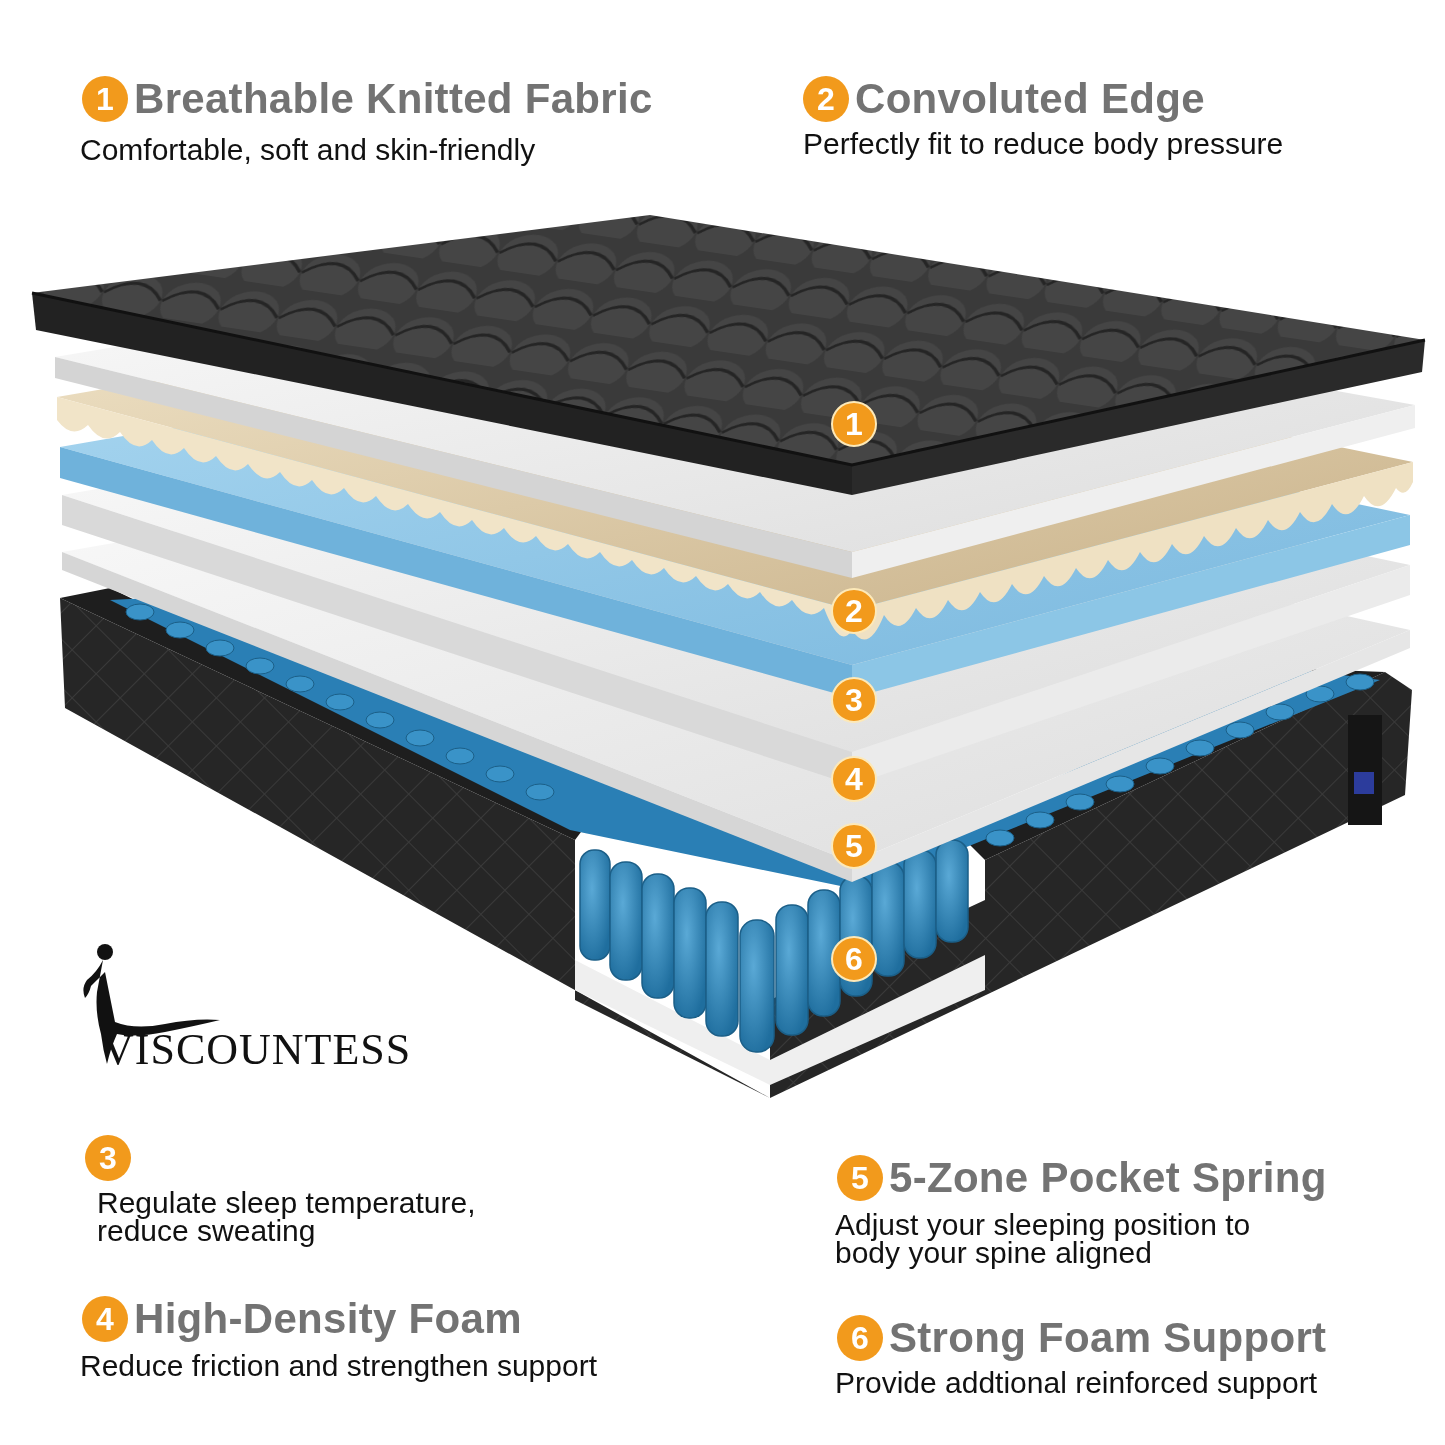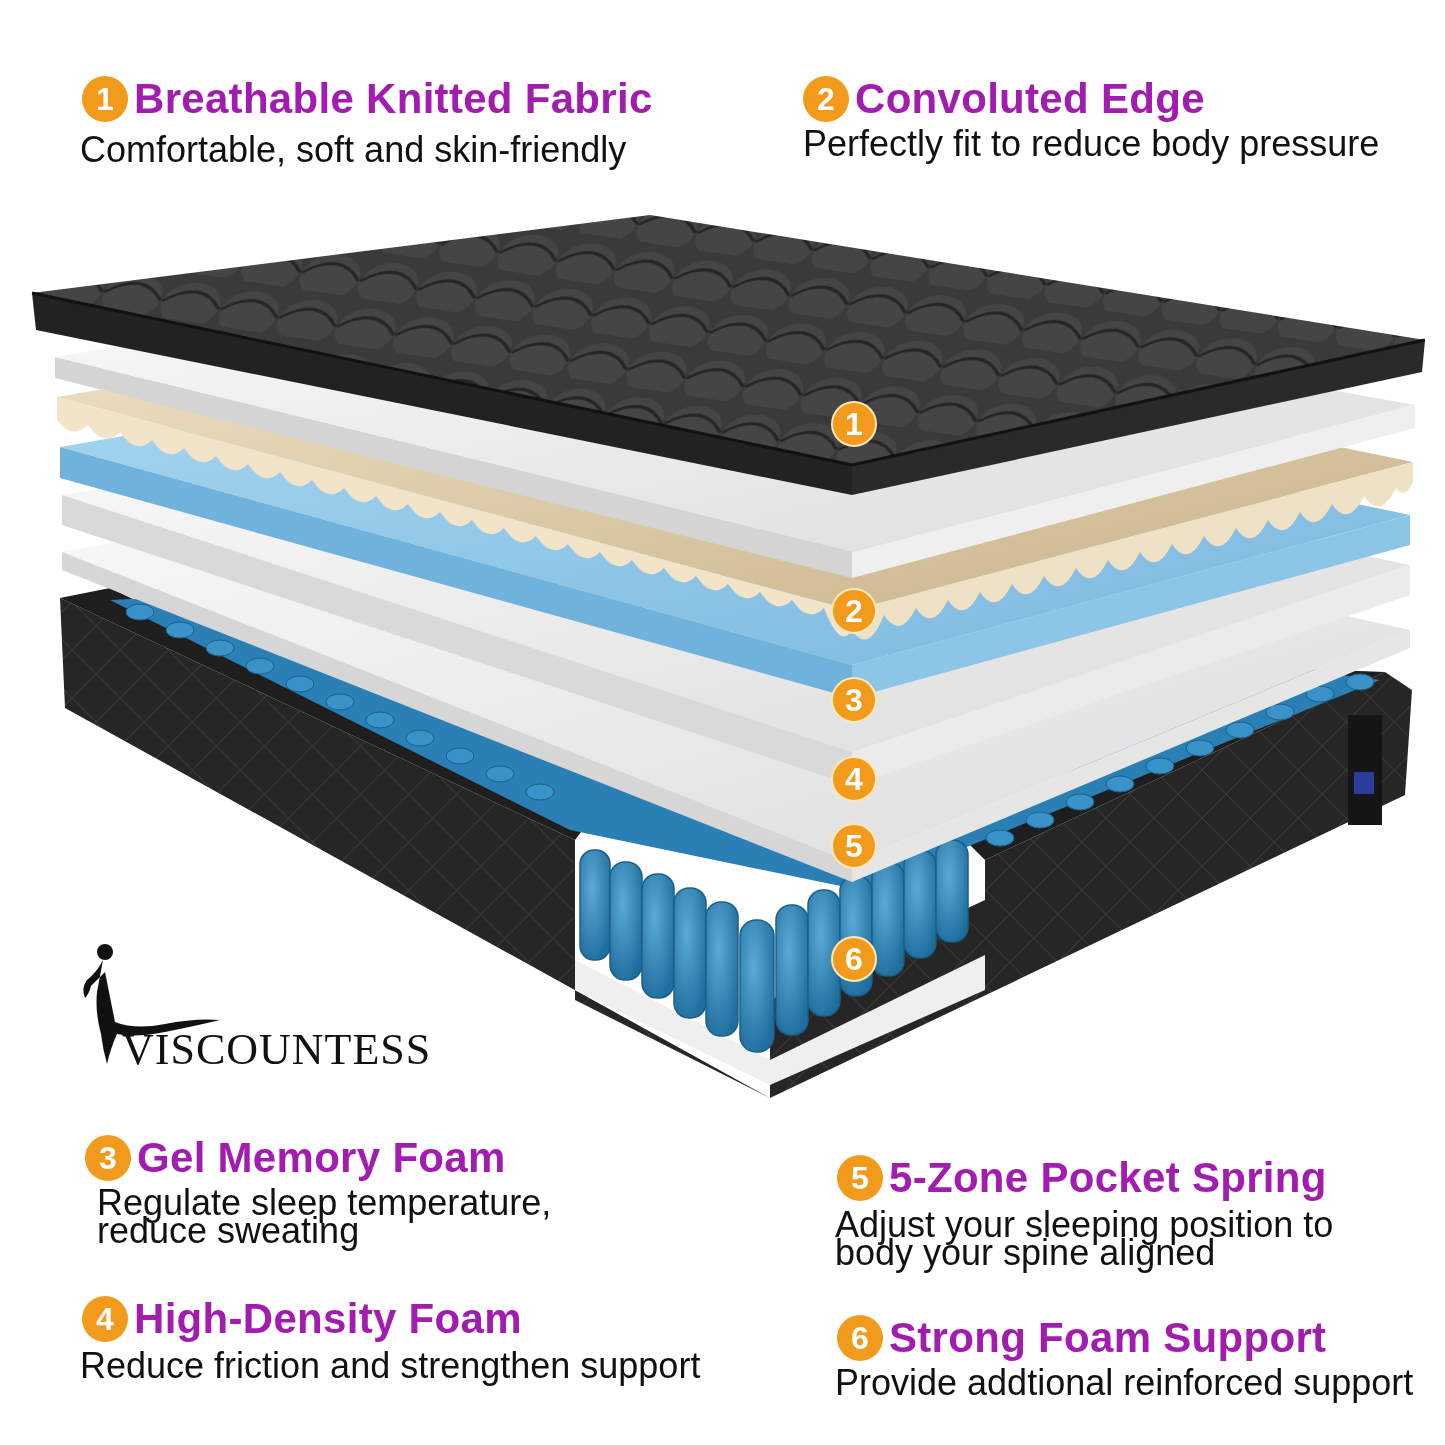--- a/index.html
+++ b/index.html
@@ -4,25 +4,25 @@
 <style>
   html, body { margin: 0; padding: 0; background: #ffffff; }
   body { width: 1445px; height: 1445px; position: relative; overflow: hidden;
          font-family: "Liberation Sans", sans-serif; color: #111; }
   .feature { position: absolute; }
   .feature .head { display: flex; align-items: center; white-space: nowrap; }
   .badge { width: 46px; height: 46px; border-radius: 50%; background: #f29a1c;
            color: #fff; font-family: "Liberation Sans", sans-serif; font-weight: bold;
            font-size: 32px; display: flex; align-items: center; justify-content: center;
            flex: 0 0 auto; margin-right: 6px; }
-  .title { font-size: 42px; font-weight: bold; letter-spacing: 0.3px; color: #a21caf; line-height: 1; text-align: center; }
-  .desc { font-size: 36px; color: #111; line-height: 28px; margin-top: 10px; white-space: pre-line; }
+  .title { font-size: 42px; font-weight: bold; letter-spacing: 0.3px; color: #737373; line-height: 1; text-align: center; }
+  .desc { font-size: 30px; color: #111; line-height: 28px; margin-top: 10px; white-space: pre-line; }
   .illus { position: absolute; left: 0; top: 0; width: 1445px; height: 1445px; }
   .logo { position: absolute; left: 75px; top: 942px; }
-  .logo-text { position: absolute; left: 122px; top: 1024px; font-family: "Liberation Serif", serif;
+  .logo-text { position: absolute; left: 102px; top: 1024px; font-family: "Liberation Serif", serif;
                font-size: 44px; letter-spacing: 1px; color: #111; white-space: nowrap; }
   .marker { position: absolute; width: 46px; height: 46px; border-radius: 50%;
             background: #f29a1c; border: 2px solid #fde9b8; color: #fff; font-weight: bold;
             font-size: 32px; display: flex; align-items: center; justify-content: center;
             font-family: "Liberation Sans", sans-serif; box-sizing: border-box; }
 </style>
 </head>
 <body>
 
 <svg class="illus" viewBox="0 0 1445 1445" xmlns="http://www.w3.org/2000/svg">
@@ -172,21 +172,20 @@
 
 <svg class="logo" width="150" height="125" viewBox="0 0 150 125" xmlns="http://www.w3.org/2000/svg">
   <circle cx="30" cy="10" r="8" fill="#111"></circle>
   <path d="M28 18 Q22 30 12 38 Q6 46 10 56 Q14 52 16 44 Q24 36 30 30 Q36 60 40 80 Q60 88 90 82 Q120 76 145 78 Q120 84 90 90 Q60 96 42 92 Q36 105 32 122 Q28 108 26 92 Q20 70 22 50 Z" fill="#111"></path>
 </svg>
 <div class="logo-text">VISCOUNTESS</div>
 
 <div class="feature" style="left:85px; top:1135px;">
   <div class="head">
     <span class="badge">3</span>
-    <span class="title">Gel Memory Foam</span>
   </div>
   <div class="desc" style="margin-left:12px; margin-top:8px;">Regulate sleep temperature,
 reduce sweating</div>
 </div>
 
 <div class="feature" style="left:82px; top:1296px;">
   <div class="head">
     <span class="badge">4</span>
     <span class="title">High-Density Foam</span>
   </div>

